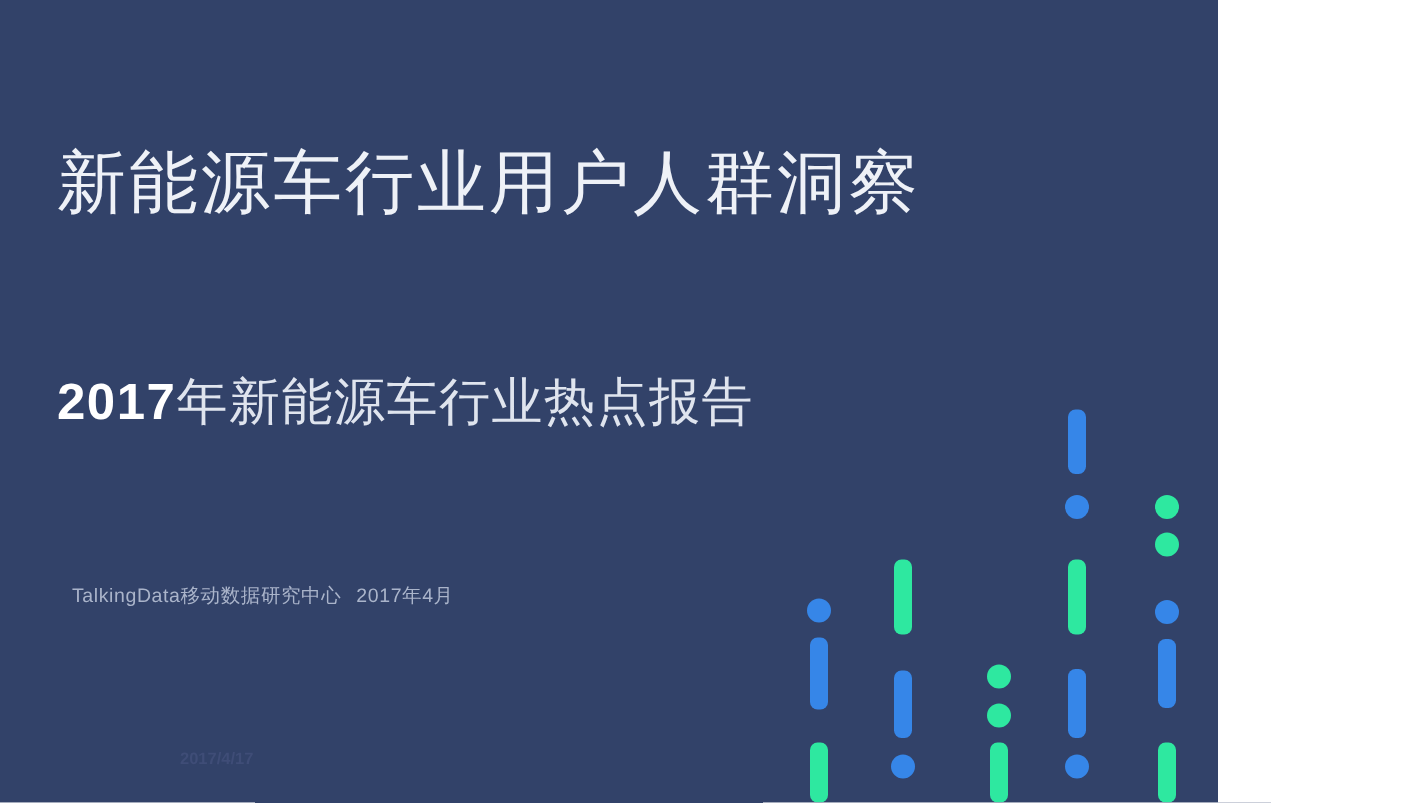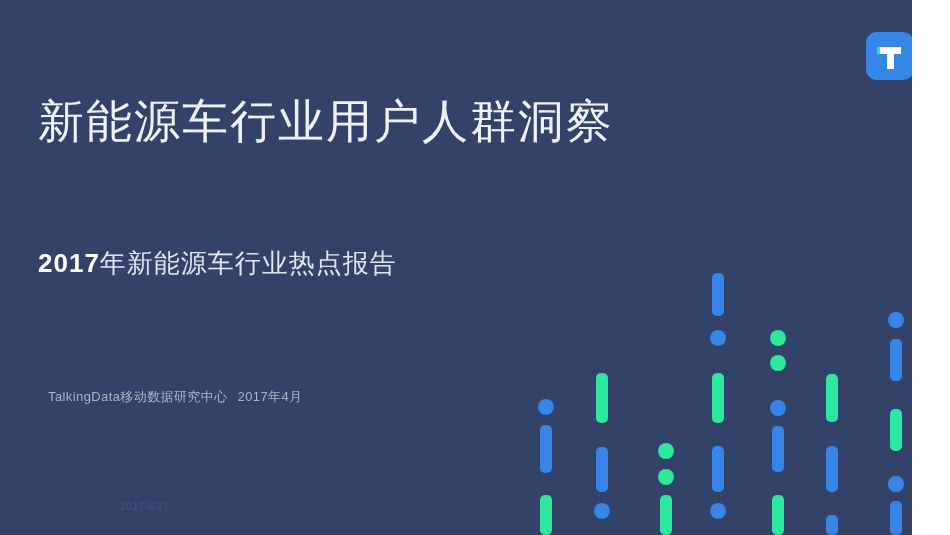--- a/index.html
+++ b/index.html
@@ -76,21 +76,21 @@
     line-height: 1.15;
     letter-spacing: 2px;
     color: #eef1f7;
     font-weight: 400;
     white-space: nowrap;
   }
   #subtitle {
     position: absolute;
     left: 38px;
     top: 248px;
-    font-size: 26px;
+    font-size: 34px;
     line-height: 1.2;
     letter-spacing: 1px;
     color: #dfe4ee;
     font-weight: 400;
     white-space: nowrap;
   }
   #subtitle .year {
     font-weight: 700;
     color: #ffffff;
   }
@@ -128,21 +128,21 @@
     font-size: 11px;
     font-weight: 700;
     color: #3f4d77;
     letter-spacing: 0px;
     white-space: nowrap;
   }
 </style>
 </head>
 <body>
 
-<div id="slide" style="width: 912px; height: 535px; background: rgb(50, 66, 105);">
+<div id="slide" style="width: 812px; height: 535px; background: rgb(50, 66, 105);">
 
   <div id="decor">
       <div class="deco-dot" style="left: 538px; top: 399px; width: 16px; height: 16px; background: rgb(54, 134, 232);"></div>
       <div class="deco-bar" style="left: 540px; top: 425px; width: 12px; height: 48px; background: rgb(54, 134, 232);"></div>
       <div class="deco-bar" style="left: 540px; top: 495px; width: 12px; height: 40px; background: rgb(46, 232, 160);"></div>
       <div class="deco-bar" style="left: 596px; top: 373px; width: 12px; height: 50px; background: rgb(46, 232, 160);"></div>
       <div class="deco-bar" style="left: 596px; top: 447px; width: 12px; height: 45px; background: rgb(54, 134, 232);"></div>
       <div class="deco-dot" style="left: 594px; top: 503px; width: 16px; height: 16px; background: rgb(54, 134, 232);"></div>
       <div class="deco-dot" style="left: 658px; top: 443px; width: 16px; height: 16px; background: rgb(46, 232, 160);"></div>
       <div class="deco-dot" style="left: 658px; top: 469px; width: 16px; height: 16px; background: rgb(46, 232, 160);"></div>

